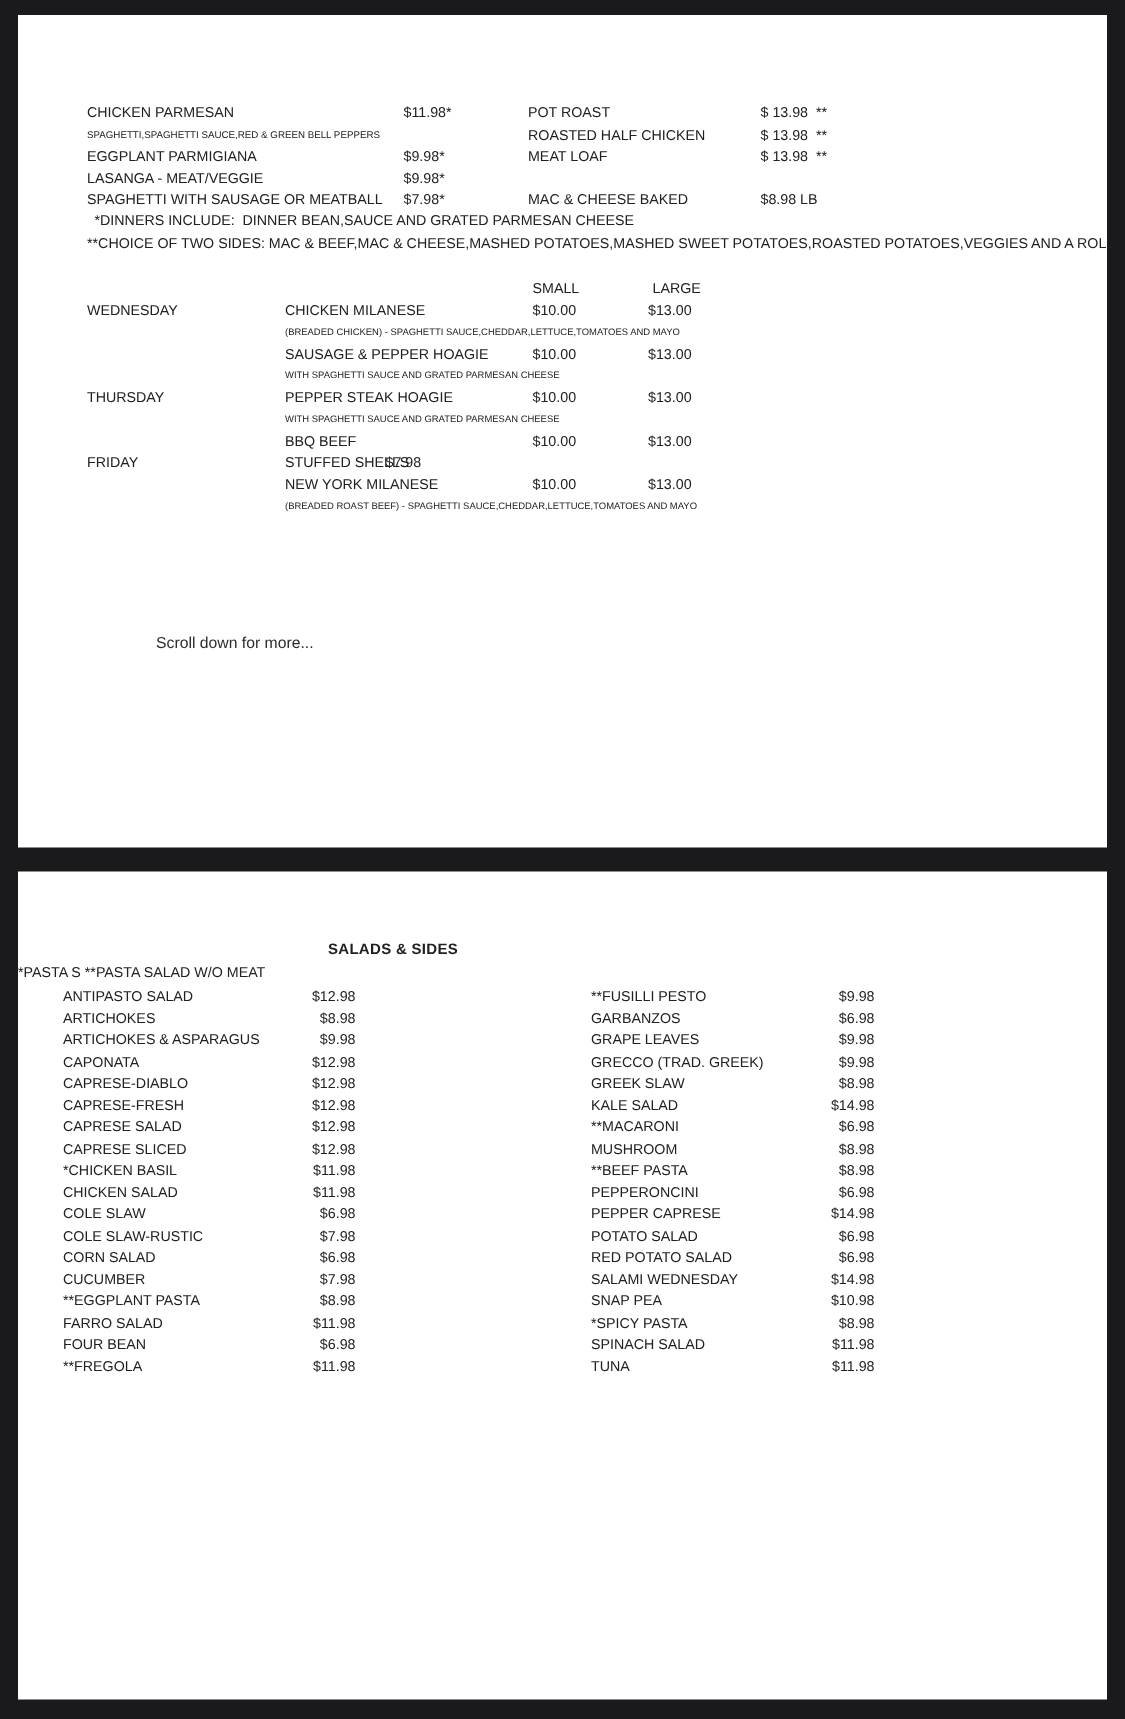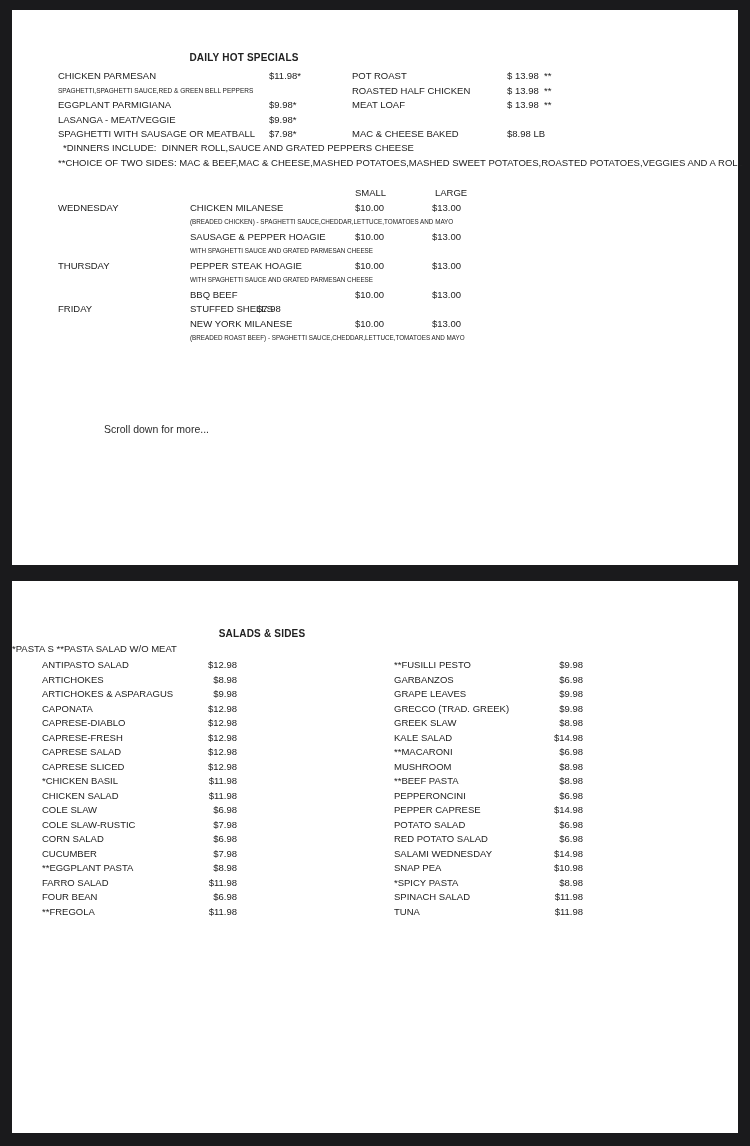--- a/index.html
+++ b/index.html
@@ -73,21 +73,20 @@
   .p2-name{left:0;}
   .p2-price{right:0;width:95px;text-align:right;}
 </style>
 </head>
 <body>
 
 <div class="viewport">
 
   <div class="page page1">
 
-    <div class="abs p1-title">DAILY HOT SPECIALS</div>
 
     <div class="specials">
 
         <div class="s-row">
           <span class="s-name">CHICKEN PARMESAN</span>
           <span class="s-note"></span>
           <span class="s-lprice">$11.98*</span>
           <span class="s-rname">POT ROAST</span>
           <span class="s-rprice">$ 13.98  **</span>
         </div>
@@ -118,21 +117,21 @@
 
         <div class="s-row">
           <span class="s-name">SPAGHETTI WITH SAUSAGE OR MEATBALL</span>
           <span class="s-note"></span>
           <span class="s-lprice">$7.98*</span>
           <span class="s-rname">MAC &amp; CHEESE BAKED</span>
           <span class="s-rprice">$8.98 LB</span>
         </div>
       </div>
 
-    <div class="abs fn1">*DINNERS INCLUDE:  DINNER ROLL,SAUCE AND GRATED PEPPERS CHEESE</div>
+    <div class="abs fn1">*DINNERS INCLUDE:  DINNER BEAN,SAUCE AND GRATED PARMESAN CHEESE</div>
     <div class="abs fn2">**CHOICE OF TWO SIDES: MAC &amp; BEEF,MAC &amp; CHEESE,MASHED POTATOES,MASHED SWEET POTATOES,ROASTED POTATOES,VEGGIES AND A ROLL</div>
 
     <div class="week-header">
       <span class="wh-small">SMALL</span>
       <span class="wh-large">LARGE</span>
     </div>
 
     <div class="week">
 
         <div class="w-row">

